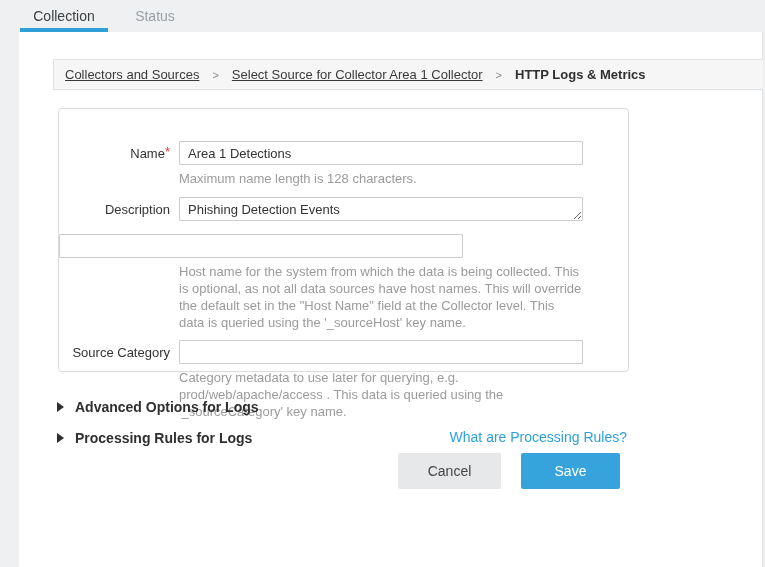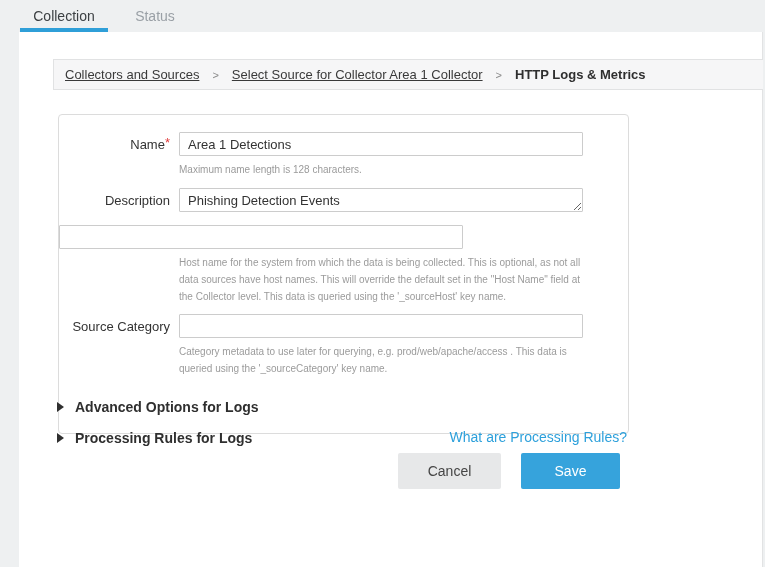--- a/index.html
+++ b/index.html
@@ -48,25 +48,25 @@
     overflow: hidden;
   }
   .crumb-link {
     color: #3a3a3a; text-decoration: underline; cursor: pointer;
   }
   .crumb-sep { color: #8a8a8a; font-size: 11px; margin: 0 13px; }
   .crumb-current { color: #2f2f2f; font-weight: bold; }
 
   
   .card {
-    position: absolute; left: 39px; top: 82px; width: 571px; height: 320px;
+    position: absolute; left: 39px; top: 76px; width: 571px; height: 264px;
     background: #fff;
     border: 1px solid #dcdcdc;
     border-radius: 4px;
-    padding-top: 17px;
+    padding-top: 32px;
   }
   .form-row { display: flex; }
   .row-label {
     width: 120px; text-align: right; padding-right: 9px; padding-top: 5px;
     font-size: 13px; color: #333;
     flex-shrink: 0;
   }
   .required-star { color: #e03c3c; position: relative; top: -2px; }
   .row-field { width: 404px; border-radius: 10px; }
   .text-input {
@@ -87,21 +87,21 @@
     background: #fff;
     resize: vertical;
     outline: none;
     overflow: hidden;
     line-height: 17px;
   }
   .helper {
     width: 404px;
     margin-left: 120px;
     margin-top: 5px;
-    font-size: 10px; line-height: 17px; color: #9b9b9b;
+    font-size: 13px; line-height: 17px; color: #9b9b9b;
   }
   .mt-row { margin-top: 10px; }
   .mt-row-sm { margin-top: 9px; }
 
   
   .section {
     position: absolute; left: 38px;
     display: flex; align-items: center;
     font-size: 14px; font-weight: bold; color: #2f2f2f;
     cursor: pointer;

